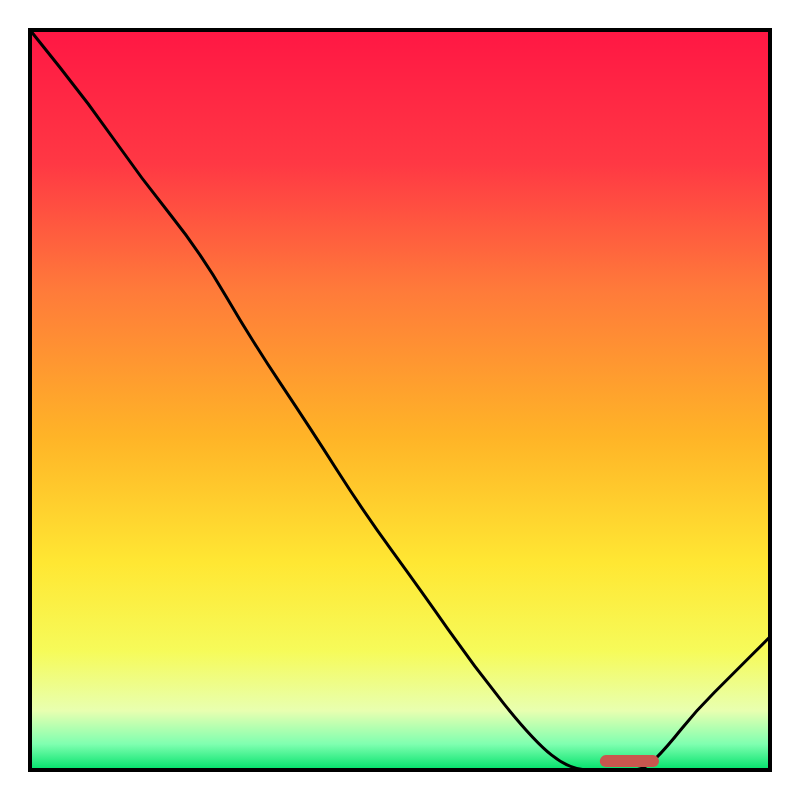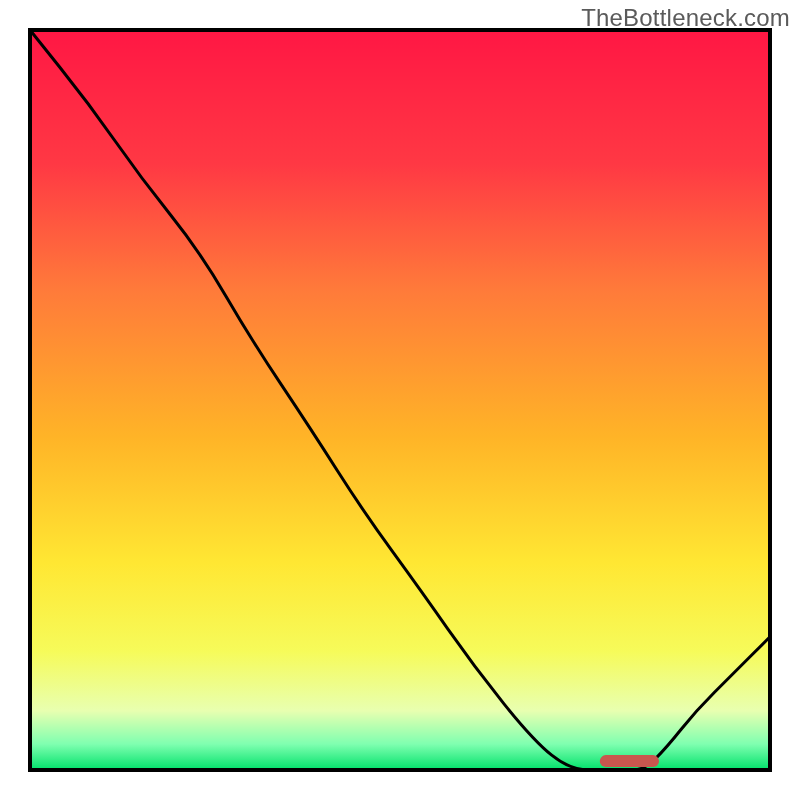--- a/index.html
+++ b/index.html
@@ -26,21 +26,20 @@
     z-index: 10;
   }
   svg.chart {
     display: block;
   }
 </style>
 </head>
 <body>
 
 <div class="container">
-  <div class="watermark">TheBottleneck.com</div>
 
   <svg class="chart" width="800" height="800" viewBox="0 0 800 800">
     <defs>
       <linearGradient id="bg-grad" x1="0" y1="0" x2="0" y2="1">
 
       <stop offset="0%" stop-color="#ff1744"></stop>
           <stop offset="18%" stop-color="#ff3844"></stop>
           <stop offset="35%" stop-color="#ff7a3a"></stop>
           <stop offset="55.00000000000001%" stop-color="#ffb427"></stop>
           <stop offset="72%" stop-color="#ffe733"></stop>

